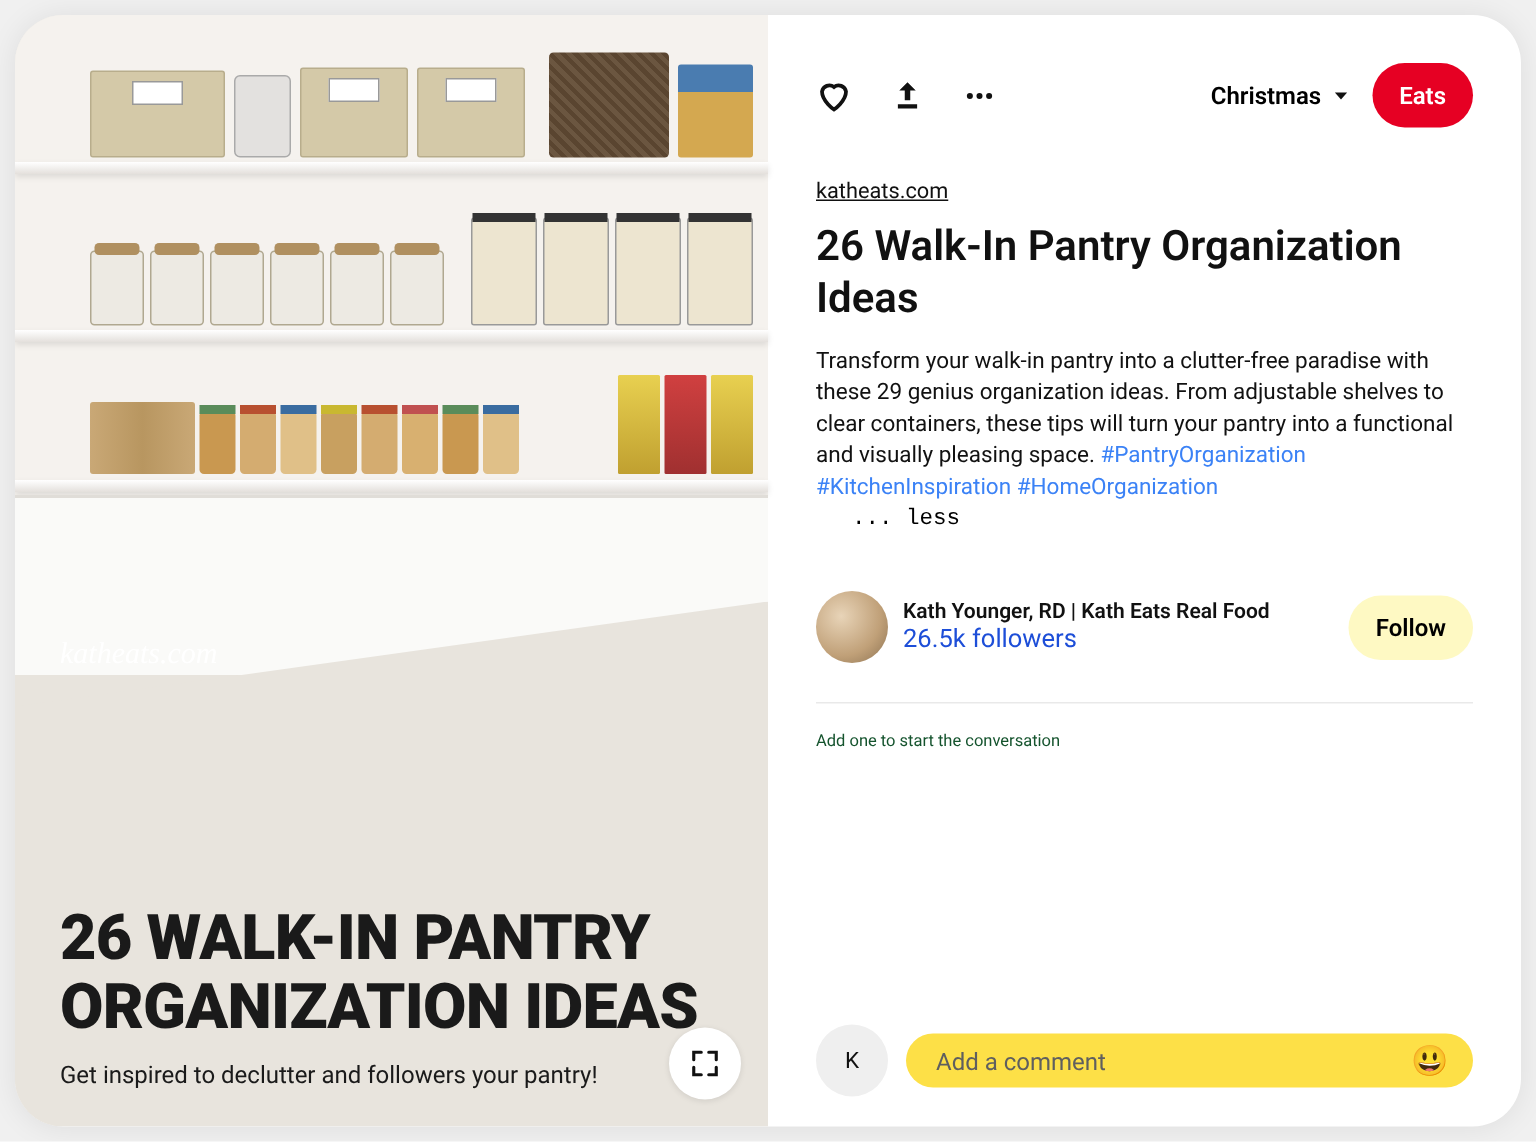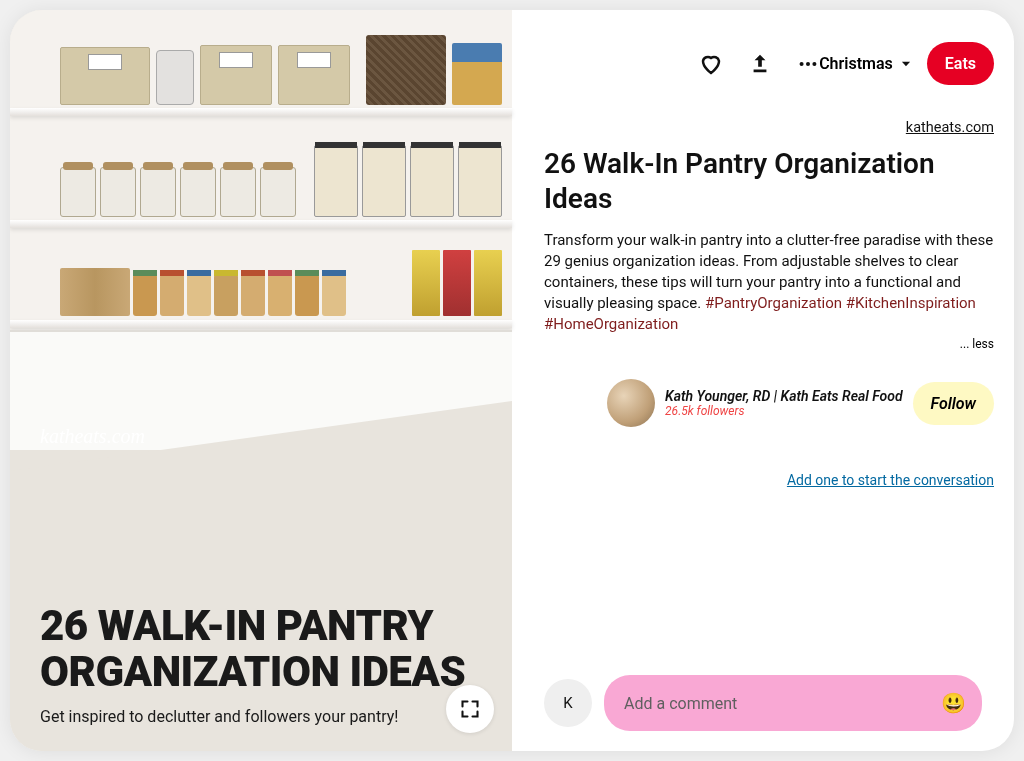--- a/index.html
+++ b/index.html
@@ -161,25 +161,24 @@
       border-radius: 50%;
       display: flex;
       align-items: center;
       justify-content: center;
       z-index: 4;
       cursor: pointer;
       box-shadow: 0 1px 4px rgba(0,0,0,0.1);
     }
     .right-panel {
       width: 50%;
-      padding: 32px 20px 20px 32px;
+      padding: 32px 32px 20px 32px;
       display: flex;
       flex-direction: column;
       position: relative;
-      align-items: flex-end;
     }
     .top-actions {
       display: flex;
       align-items: center;
       justify-content: space-between;
       margin-bottom: 34px;
     }
     .top-left-icons {
       display: flex;
       align-items: center;
@@ -227,54 +226,54 @@
       color: #111;
       line-height: 1.25;
       margin-bottom: 14px;
     }
     .description {
       font-size: 15px;
       line-height: 1.4;
       color: #111;
     }
     .description .hashtag {
-      color: #7f1d1d;
+      color: #3b82f6;
       cursor: pointer;
     }
     .less-toggle {
-      font-size: 12px;
+      font-size: 15px;
       margin-top: 2px;
-      margin-left: 36px;
-      cursor: pointer;
+      margin-left: 24px;
+      cursor: pointer;
+      font-family: Liberation Mono, monospace;
     }
     .creator-row {
       display: flex;
       align-items: center;
       gap: 10px;
-      margin-top: 28px;
-      font-style: italic;
+      margin-top: 40px;
     }
     .avatar-img {
       width: 48px;
       height: 48px;
       border-radius: 50%;
       background: radial-gradient(circle at 35% 35%, #e8d4b8, #c0a078 60%, #8a7050);
       flex-shrink: 0;
     }
     .creator-meta {
       flex: 1;
     }
     .creator-name {
       font-size: 14px;
       font-weight: 600;
       color: #111;
     }
     .creator-followers {
-      font-size: 12px;
-      color: #ef4444;
+      font-size: 17px;
+      color: #1d4ed8;
     }
     .follow-btn {
       background: #fef9c3;
       border-radius: 24px;
       padding: 12px 18px;
       font-weight: 600;
       font-size: 16px;
       cursor: pointer;
     }
     .divider {
@@ -282,23 +281,22 @@
       background: #e9e9e9;
       margin: 26px 0 18px 0;
     }
     .comments-header {
       font-weight: 600;
       font-size: 16px;
       color: #111;
       margin-bottom: 10px;
     }
     .comments-empty {
-      color: #0369a1;
-      font-size: 14px;
-      text-decoration: underline;
+      color: #14532d;
+      font-size: 11px;
     }
     .comment-bar {
       position: absolute;
       bottom: 20px;
       left: 32px;
       right: 32px;
       display: flex;
       align-items: center;
       gap: 12px;
     }
@@ -309,23 +307,23 @@
       background: #efefef;
       display: flex;
       align-items: center;
       justify-content: center;
       font-size: 15px;
       color: #111;
       flex-shrink: 0;
     }
     .comment-input-wrap {
       flex: 1;
-      background: #f9a8d4;
+      background: #fde047;
       border-radius: 26px;
-      height: 56px;
+      height: 36px;
       display: flex;
       align-items: center;
       justify-content: space-between;
       padding: 0 16px 0 20px;
     }
     .comment-input {
       color: #5f5f5f;
       font-size: 16px;
     }
     .emoji-icon {

